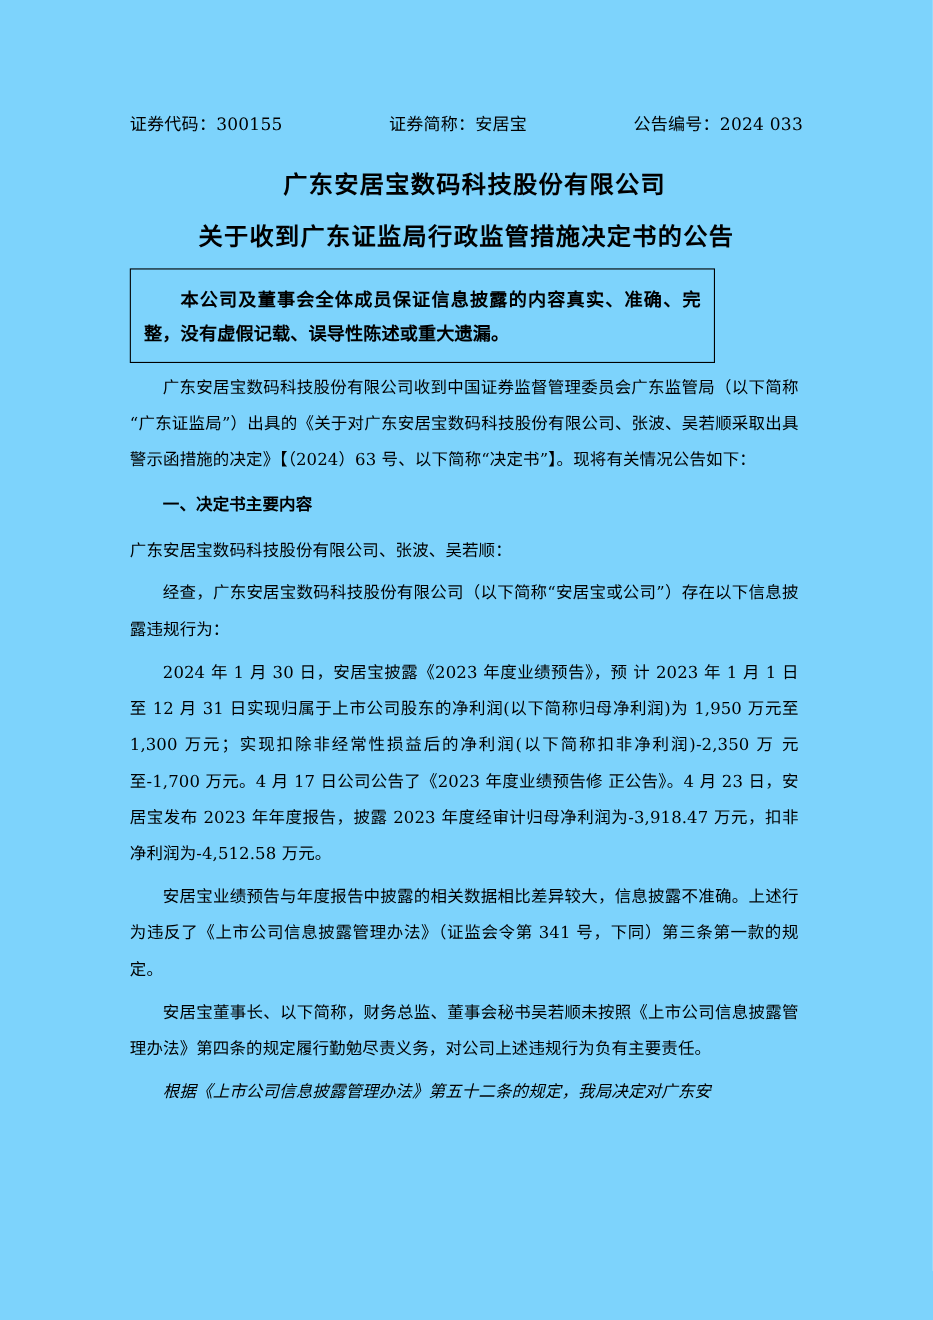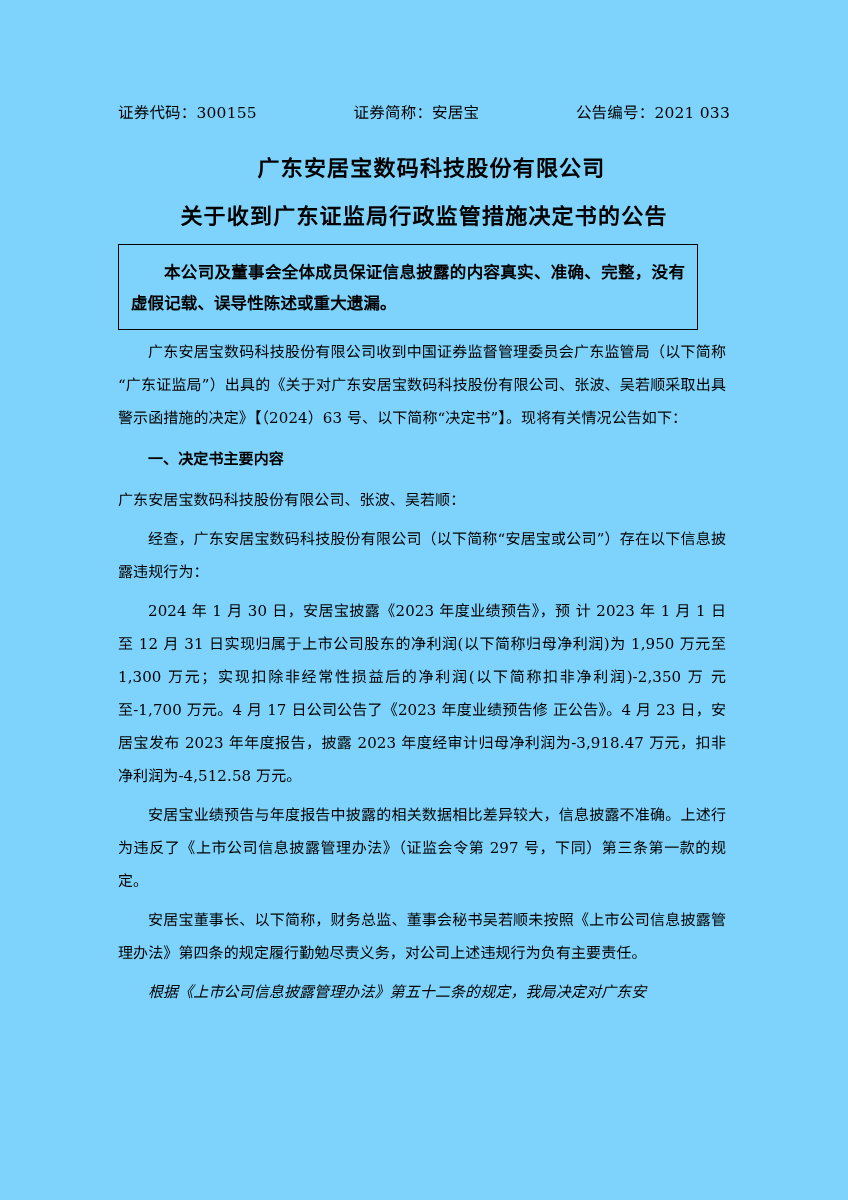--- a/index.html
+++ b/index.html
@@ -65,21 +65,21 @@
     line-height: 34px;
     margin-top: 14px;
     font-family: "DejaVu Sans", "Liberation Sans", sans-serif;
   }
 
   
   .notice-box {
     position: absolute;
     left: 118px;
     top: 244px;
-    width: 580px;
+    width: 532px;
     box-sizing: border-box;
     border: 1.4px solid #000000;
     padding: 12px 12px 10px 12px;
   }
   .notice-box p {
     margin: 0;
     font-size: 16.5px;
     font-weight: bold;
     line-height: 31px;
     text-align: justify;
@@ -120,36 +120,36 @@
   }
 </style>
 </head>
 <body>
 
 <div class="page">
 
   <div class="header-row">
     <span class="header-cell">证券代码：300155</span>
     <span class="header-cell">证券简称：安居宝</span>
-    <span class="header-cell">公告编号：2021 033</span>
+    <span class="header-cell">公告编号：2024 033</span>
   </div>
 
   <div class="title-block">
     <div class="doc-title">广东安居宝数码科技股份有限公司</div>
     <div class="doc-subtitle">关于收到广东证监局行政监管措施决定书的公告</div>
   </div>
 
   <div class="notice-box">
     <p>本公司及董事会全体成员保证信息披露的内容真实、准确、完整，没有虚假记载、误导性陈述或重大遗漏。</p>
   </div>
 
   <div class="body-block">
       <p>广东安居宝数码科技股份有限公司收到中国证券监督管理委员会广东监管局（以下简称“广东证监局”）出具的《关于对广东安居宝数码科技股份有限公司、张波、吴若顺采取出具警示函措施的决定》【（2024）63 号、以下简称“决定书”】。现将有关情况公告如下：</p>
       <p class="section-heading">一、决定书主要内容</p>
       <p class="no-indent">广东安居宝数码科技股份有限公司、张波、吴若顺：</p>
       <p>经查，广东安居宝数码科技股份有限公司（以下简称“安居宝或公司”）存在以下信息披露违规行为：</p>
       <p>2024 年 1 月 30 日，安居宝披露《2023 年度业绩预告》，预 计 2023 年 1 月 1 日至 12 月 31 日实现归属于上市公司股东的净利润(以下简称归母净利润)为 1,950 万元至 1,300 万元；实现扣除非经常性损益后的净利润(以下简称扣非净利润)-2,350 万 元至-1,700 万元。4 月 17 日公司公告了《2023 年度业绩预告修 正公告》。4 月 23 日，安居宝发布 2023 年年度报告，披露 2023 年度经审计归母净利润为-3,918.47 万元，扣非净利润为-4,512.58 万元。</p>
-      <p>安居宝业绩预告与年度报告中披露的相关数据相比差异较大，信息披露不准确。上述行为违反了《上市公司信息披露管理办法》（证监会令第 297 号，下同）第三条第一款的规定。</p>
+      <p>安居宝业绩预告与年度报告中披露的相关数据相比差异较大，信息披露不准确。上述行为违反了《上市公司信息披露管理办法》（证监会令第 341 号，下同）第三条第一款的规定。</p>
       <p>安居宝董事长、以下简称，财务总监、董事会秘书吴若顺未按照《上市公司信息披露管理办法》第四条的规定履行勤勉尽责义务，对公司上述违规行为负有主要责任。</p>
       <p class="clipped">根据《上市公司信息披露管理办法》第五十二条的规定，我局决定对广东安</p>
     </div>
 
 </div>
 
 </body></html>

